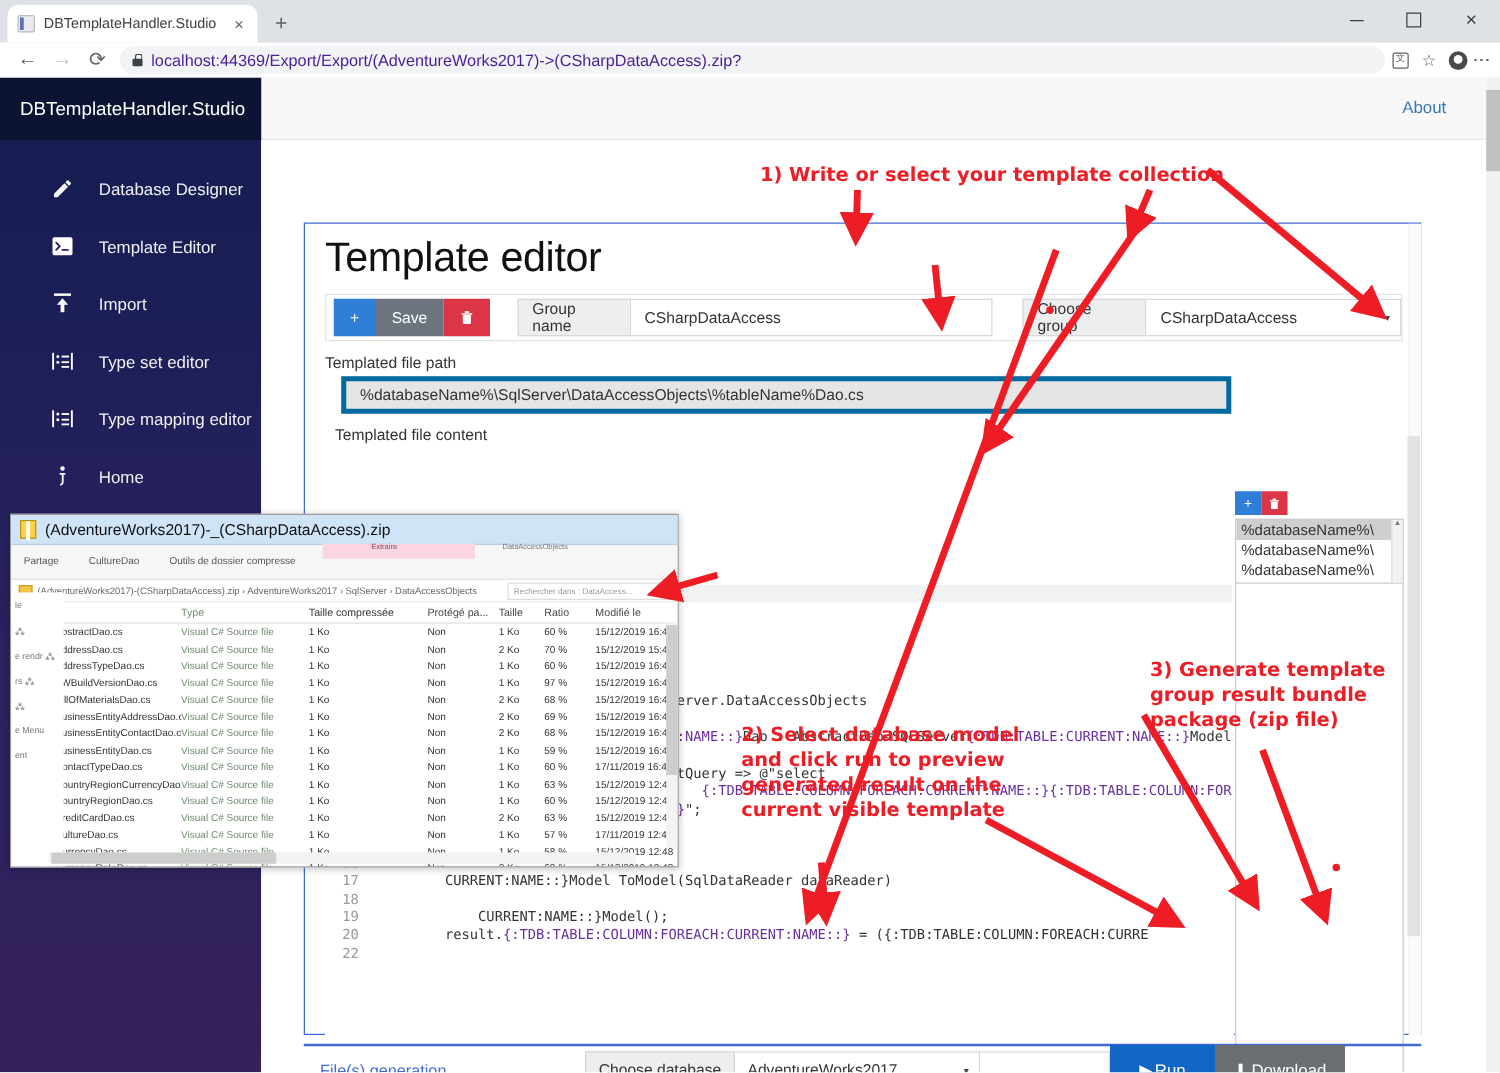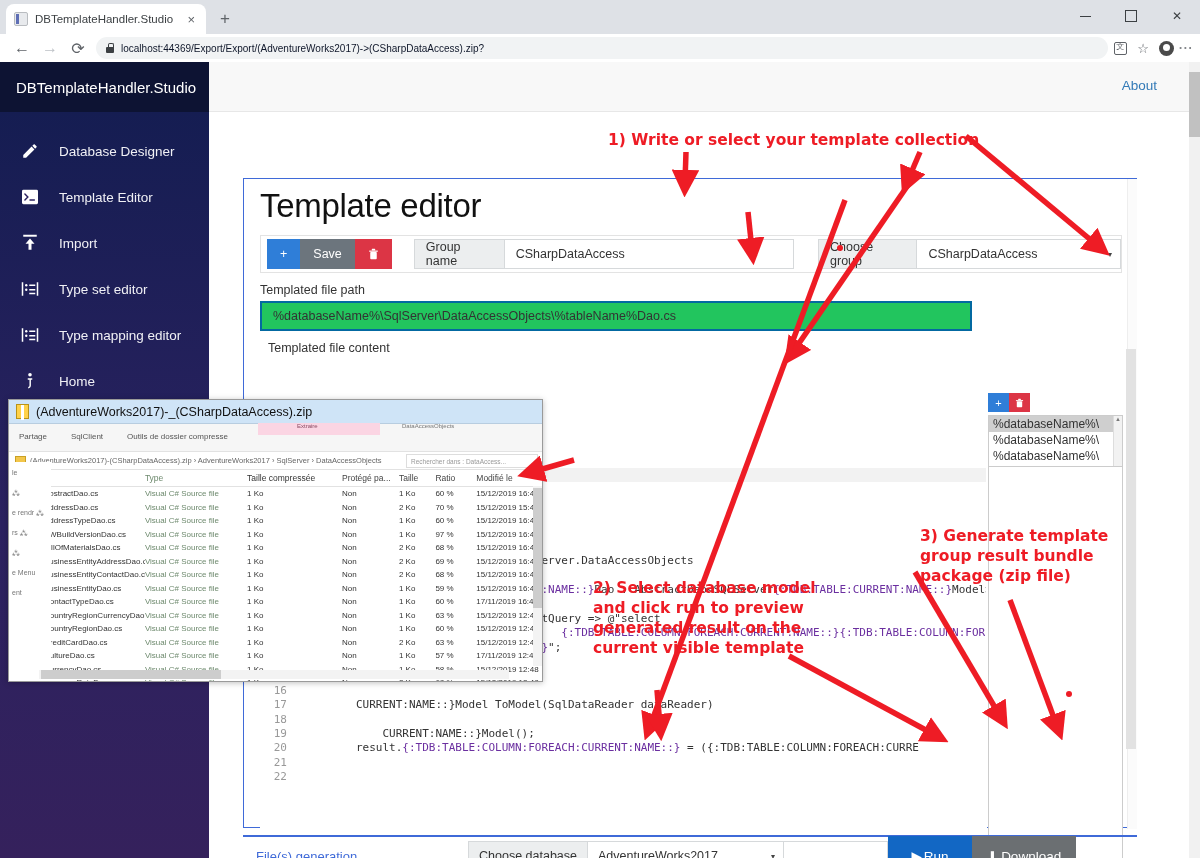--- a/index.html
+++ b/index.html
@@ -34,38 +34,38 @@
   .toolbar { position:absolute; left:0; top:34px; width:1200px; height:28px; background:#fff; display:flex; align-items:center; padding:0 8px; }
   .nav-btn { width:28px; height:28px; display:flex; align-items:center; justify-content:center; color:#5f6368; font-size:16px; }
   .nav-btn.fwd { color:#bdc1c6; }
   .omnibox {
     flex:1; height:22px; margin:0 6px 0 4px; background:#f1f3f4; border-radius:11px;
     display:flex; align-items:center; padding:0 10px; gap:7px;
   }
   .lock { width:8px; height:10px; position:relative; flex:none; }
   .lock::before { content:""; position:absolute; left:0; bottom:0; width:8px; height:6px; background:#3c4043; border-radius:1px; }
   .lock::after { content:""; position:absolute; left:2px; top:0; width:4px; height:5px; border:1.2px solid #3c4043; border-bottom:none; border-radius:2px 2px 0 0; }
-  .url { font-size:10px; color:#0f172a; white-space:nowrap; overflow:hidden; }
+  .url { font-size:13px; color:#4c1d95; white-space:nowrap; overflow:hidden; }
   .omni-icons { display:flex; align-items:center; gap:10px; padding-right:4px; }
   .ic-translate { width:13px; height:13px; border:1px solid #5f6368; border-radius:2px; position:relative; }
   .ic-translate::after { content:"文"; position:absolute; left:1px; top:-2px; font-size:8px; color:#5f6368; }
   .ic-star { color:#5f6368; font-size:13px; }
   .ic-profile { width:15px; height:15px; border-radius:50%; background:#4a4a4a; position:relative; }
   .ic-profile::after { content:""; position:absolute; left:4px; top:3px; width:7px; height:7px; background:#fff; border-radius:50%; }
   .ic-menu { color:#5f6368; font-size:14px; letter-spacing:0; writing-mode:vertical-rl; line-height:4px; }
 
   
   .page { position:absolute; left:0; top:62px; width:1200px; height:796px; background:#fff; overflow:hidden; }
 
   .appheader { position:absolute; left:0; top:0; width:1189px; height:50px; background:#f8f8f8; border-bottom:1px solid #e7e7e7; }
   .brand { position:absolute; left:0; top:0; width:209px; height:50px; background:#0d1333; color:#fff; display:flex; align-items:center; padding-left:16px; font-size:15px; }
   .about { position:absolute; right:32px; top:16px; font-size:13.5px; color:#337ab7; }
 
   .sidebar { position:absolute; left:0; top:50px; width:209px; height:746px; background:linear-gradient(180deg,#151d52 0%,#2b2260 55%,#35215c 100%); }
-  .nav-item { display:flex; align-items:center; height:46px; padding-left:20px; gap:19px; color:#f0f0f5; font-size:13.5px; }
+  .nav-item { display:flex; align-items:center; height:46px; padding-left:40px; gap:19px; color:#f0f0f5; font-size:13.5px; }
   .nav-item:first-child { margin-top:16px; }
   .nav-icon { width:20px; height:20px; flex:none; position:relative; color:#fff; display:flex; align-items:center; justify-content:center; }
   .nav-icon svg { display:block; }
 
   
   .main { position:absolute; left:209px; top:50px; width:980px; height:746px; background:#fff; }
 
   .card { position:absolute; left:34px; top:66px; width:894px; height:650px; border:1px solid #3f6ad8; background:#fff; }
 
   .pagetitle { position:absolute; left:16px; top:8px; font-size:33px; color:#111; font-weight:400; letter-spacing:-0.3px; }
@@ -76,21 +76,21 @@
   .btn-blue { background:#2f7ed8; }
   .btn-grey { background:#6c757d; }
   .btn-red { background:#dc3545; }
   .ig-group { display:flex; height:30px; margin-left:22px; }
   .ig-label { background:#eceeef; border:1px solid #d6d9db; color:#333; font-size:12.5px; display:flex; align-items:center; padding:0 11px; }
   .ig-input { border:1px solid #d6d9db; border-left:none; font-size:12.5px; color:#333; display:flex; align-items:center; padding:0 11px; width:300px; background:#fff; }
   .ig-select { border:1px solid #d6d9db; border-left:none; font-size:12.5px; color:#333; display:flex; align-items:center; justify-content:space-between; padding:0 8px 0 11px; width:211px; background:#fff; }
   .caret { font-size:8px; color:#444; }
 
   .fieldlabel { position:absolute; font-size:12.5px; color:#333; }
-  .textinput { position:absolute; border:2px solid #0369a1; background:#22c55e; display:flex; align-items:center; padding:0 11px; font-size:12.5px; color:#333; }
+  .textinput { position:absolute; border:4px solid #0369a1; background:#e5e5e5; display:flex; align-items:center; padding:0 11px; font-size:12.5px; color:#333;margin-left:13px; }
 
   .pathlist-tools { position:absolute; left:744px; top:214px; display:flex; height:19px; }
   .mini-btn { width:21px; height:19px; display:flex; align-items:center; justify-content:center; color:#fff; font-size:11px; }
   .pathlist { position:absolute; left:744px; top:236px; width:135px; height:52px; border:1px solid #ccc; background:#fff; overflow:hidden; }
   .pl-item { font-size:12px; color:#333; padding:1px 4px; white-space:nowrap; }
   .pl-item.sel { background:#cfcfcf; }
   .pl-scroll { position:absolute; right:0; top:0; width:9px; height:52px; background:#f2f2f2; border-left:1px solid #ddd; }
   .pl-scroll::before { content:"\25B2"; position:absolute; left:1px; top:0; font-size:6px; color:#777; }
 
   .bigpanel { position:absolute; left:744px; top:236px; width:135px; height:452px; border:1px solid #ccc; background:#fff; }
@@ -113,21 +113,21 @@
   .db-label { background:#eceeef; border:1px solid #d6d9db; height:30px; display:flex; align-items:center; padding:0 10px; font-size:12.5px; color:#333; }
   .db-select { background:#fff; border:1px solid #d6d9db; border-left:none; height:30px; width:196px; display:flex; align-items:center; justify-content:space-between; padding:0 8px 0 10px; font-size:12.5px; color:#333; }
   .db-blank { background:#fff; border:1px solid #d6d9db; border-left:none; height:30px; width:104px; }
   .btn-run { background:#1267c4; color:#fff; height:40px; width:84px; display:flex; align-items:center; justify-content:center; font-size:13.5px; gap:2px; }
   .btn-dl { background:#6b6f72; color:#fff; height:40px; width:104px; display:flex; align-items:center; justify-content:center; font-size:13.5px; gap:3px; }
 
   .page-vscroll { position:absolute; right:0; top:0; width:11px; height:796px; background:#f1f1f1; }
   .page-vthumb { position:absolute; right:0; top:10px; width:11px; height:65px; background:#c1c1c1; }
 
   
-  .explorer { position:absolute; left:8px; top:399px; width:535px; height:283px; background:#fff; border:1px solid #9a9a9a; box-shadow:0 1px 6px rgba(0,0,0,0.25); overflow:hidden; }
+  .explorer { position:absolute; left:8px; top:411px; width:535px; height:283px; background:#fff; border:1px solid #9a9a9a; box-shadow:0 1px 6px rgba(0,0,0,0.25); overflow:hidden; }
   .ex-title { height:24px; background:#cfe4f7; display:flex; align-items:center; gap:7px; padding-left:7px; font-size:12.5px; color:#111; border-bottom:1px solid #b8cde0; }
   .ex-zipicon { width:13px; height:15px; background:#ffd24a; border:1px solid #b99318; position:relative; flex:none; }
   .ex-zipicon::after { content:""; position:absolute; left:4px; top:0; width:3px; height:15px; background:#fff; }
   .ex-ribbonbar { height:28px; background:#f6f6f6; position:relative; border-bottom:1px solid #e2e2e2; }
   .ex-tabs { position:absolute; left:10px; top:8px; display:flex; gap:24px; font-size:8px; color:#555; }
   .ex-pinktab { position:absolute; left:249px; top:-1px; width:122px; height:12px; background:#fbd5e3; }
   .ex-pinktab-txt { position:absolute; left:288px; top:-1px; font-size:6px; color:#8a4a63; }
   .ex-darktab { position:absolute; left:393px; top:-1px; font-size:6px; color:#777; }
   .ex-addrbar { height:18px; background:#fff; border-bottom:1px solid #e2e2e2; position:relative; display:flex; align-items:center; padding-left:6px; gap:4px; }
   .ex-folder { width:11px; height:9px; background:#f3c64a; border:1px solid #c9a024; flex:none; }
@@ -333,21 +333,20 @@
             <div class="code-row"><span class="ln">11</span><span class="fold"></span><span class="code"><span>        public override string SelectQuery =&gt; @"select</span></span></div>
             <div class="code-row"><span class="ln">12</span><span class="fold"></span><span class="code"><span></span><span class="tok">{:TDB:TABLE:COLUMN:FOREACH[</span><span>            </span><span class="tok">{:TDB:TABLE:COLUMN:FOREACH:CURRENT:NAME::}</span><span class="tok">{:TDB:TABLE:COLUMN:FOREACH:CURRENT:IS:NOT:L</span></span></div>
             <div class="code-row"><span class="ln">13</span><span class="fold"></span><span class="code"><span></span><span class="tok">]::}</span><span> from </span><span class="tok">{:TDB:TABLE:CURRENT:NAME::}</span><span>";</span></span></div>
             <div class="code-row"><span class="ln">14</span><span class="fold"></span><span class="code"><span></span></span></div>
             <div class="code-row"><span class="ln">15</span><span class="fold"></span><span class="code"><span></span></span></div>
             <div class="code-row"><span class="ln">16</span><span class="fold"></span><span class="code"><span></span></span></div>
             <div class="code-row"><span class="ln">17</span><span class="fold"></span><span class="code"><span>        CURRENT:NAME::}Model ToModel(SqlDataReader dataReader)</span></span></div>
             <div class="code-row"><span class="ln">18</span><span class="fold"></span><span class="code"><span></span></span></div>
             <div class="code-row"><span class="ln">19</span><span class="fold"></span><span class="code"><span>            CURRENT:NAME::}Model();</span></span></div>
             <div class="code-row"><span class="ln">20</span><span class="fold"></span><span class="code"><span>        result.</span><span class="tok">{:TDB:TABLE:COLUMN:FOREACH:CURRENT:NAME::}</span><span> = ({:TDB:TABLE:COLUMN:FOREACH:CURRE</span></span></div>
-            <div class="code-row"><span class="ln">21</span><span class="fold"></span><span class="code"><span></span></span></div>
             <div class="code-row"><span class="ln">22</span><span class="fold"></span><span class="code"><span></span></span></div>
           </div>
         <div class="ed-vmark"></div>
 
         <div class="card-vscroll"></div>
         <div class="card-vthumb"></div>
       </div>
 
       <div class="genrow">
         <div class="genlabel">File(s) generation</div>
@@ -377,21 +376,21 @@
     <div class="ex-title">
       <span class="ex-zipicon"></span>
       <span>(AdventureWorks2017)-_(CSharpDataAccess).zip</span>
     </div>
     <div class="ex-ribbonbar ex-blur">
       <div class="ex-pinktab"></div>
       <div class="ex-pinktab-txt">Extraire</div>
       <div class="ex-darktab">DataAccessObjects</div>
       <div class="ex-tabs">
         <span>Partage</span>
-        <span>SqlClient</span>
+        <span>CultureDao</span>
         <span>Outils de dossier compresse</span>
       </div>
     </div>
     <div class="ex-addrbar ex-blur">
       <span class="ex-folder"></span>
       <span class="ex-crumbs">(AdventureWorks2017)-(CSharpDataAccess).zip  ›  AdventureWorks2017  ›  SqlServer  ›  DataAccessObjects</span>
       <span class="ex-search">Rechercher dans : DataAccess...</span>
     </div>
     <div class="ex-colhead ex-blur">
       <span class="ex-c-name">Nom</span>

